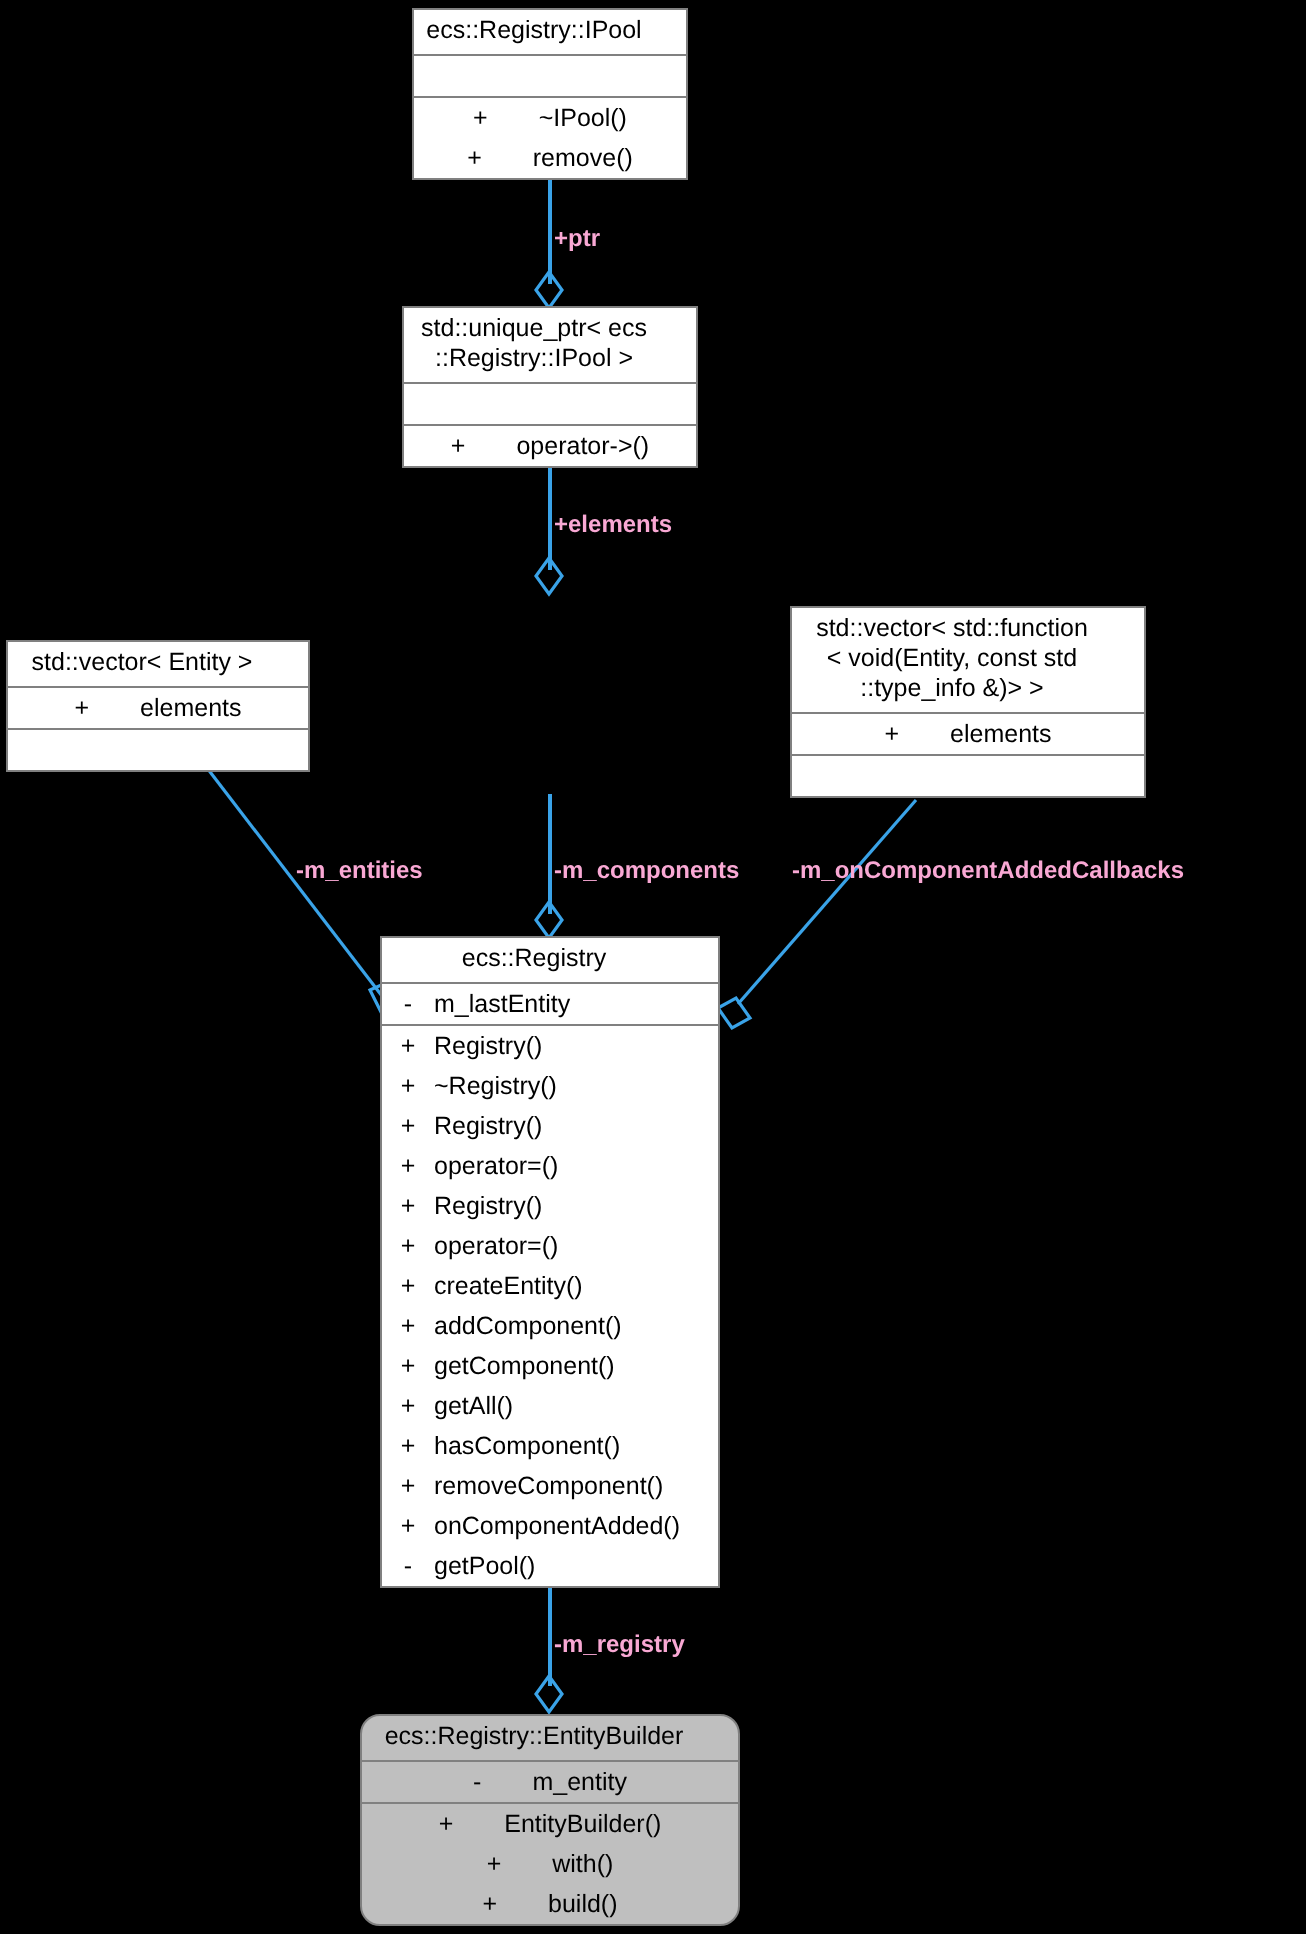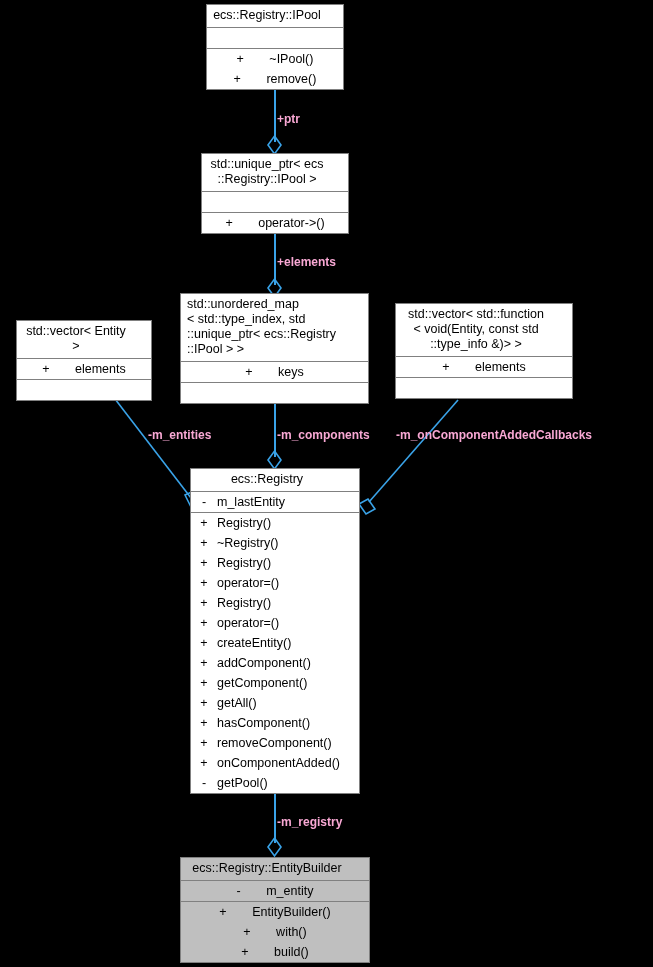--- a/index.html
+++ b/index.html
@@ -153,48 +153,33 @@
       <div class="empty-row"></div>
     </div>
     <div class="section">
       <div class="row">
         <span class="vis">+</span>
         <span class="lbl">operator-&gt;()</span>
       </div>
     </div>
   </div>
 
-  <div class="node centered" style="left:16px; top:320px; width:136px;">
+  <div class="node centered" style="left:3px; top:320px; width:152px;">
     <div class="title">std::vector&lt; Entity &gt;</div>
     <div class="section">
       <div class="row">
         <span class="vis">+</span>
         <span class="lbl">elements</span>
       </div>
     </div>
     <div class="section">
       <div class="empty-row"></div>
     </div>
   </div>
 
-  <div class="node centered" style="left:180px; top:293px; width:189px;">
-    <div class="title" style="text-align:left; padding-left:6px;">std::unordered_map
-&lt; std::type_index, std
-::unique_ptr&lt; ecs::Registry
-::IPool &gt; &gt;</div>
-    <div class="section">
-      <div class="row">
-        <span class="vis">+</span>
-        <span class="lbl">keys</span>
-      </div>
-    </div>
-    <div class="section">
-      <div class="empty-row"></div>
-    </div>
-  </div>
 
   <div class="node centered" style="left:395px; top:303px; width:178px;">
     <div class="title">std::vector&lt; std::function
 &lt; void(Entity, const std
 ::type_info &amp;)&gt; &gt;</div>
     <div class="section">
       <div class="row">
         <span class="vis">+</span>
         <span class="lbl">elements</span>
       </div>
@@ -265,21 +250,21 @@
         <span class="vis">+</span>
         <span class="lbl">onComponentAdded()</span>
       </div>
       <div class="row">
         <span class="vis">-</span>
         <span class="lbl">getPool()</span>
       </div>
     </div>
   </div>
 
-  <div class="node centered highlight" style="left:180px; top:857px; width:190px;">
+  <div class="node centered highlight" style="left:180px; top:857px; width:190px;border-radius:10px;">
     <div class="title">ecs::Registry::EntityBuilder</div>
     <div class="section">
       <div class="row">
         <span class="vis">-</span>
         <span class="lbl">m_entity</span>
       </div>
     </div>
     <div class="section">
       <div class="row">
         <span class="vis">+</span>

